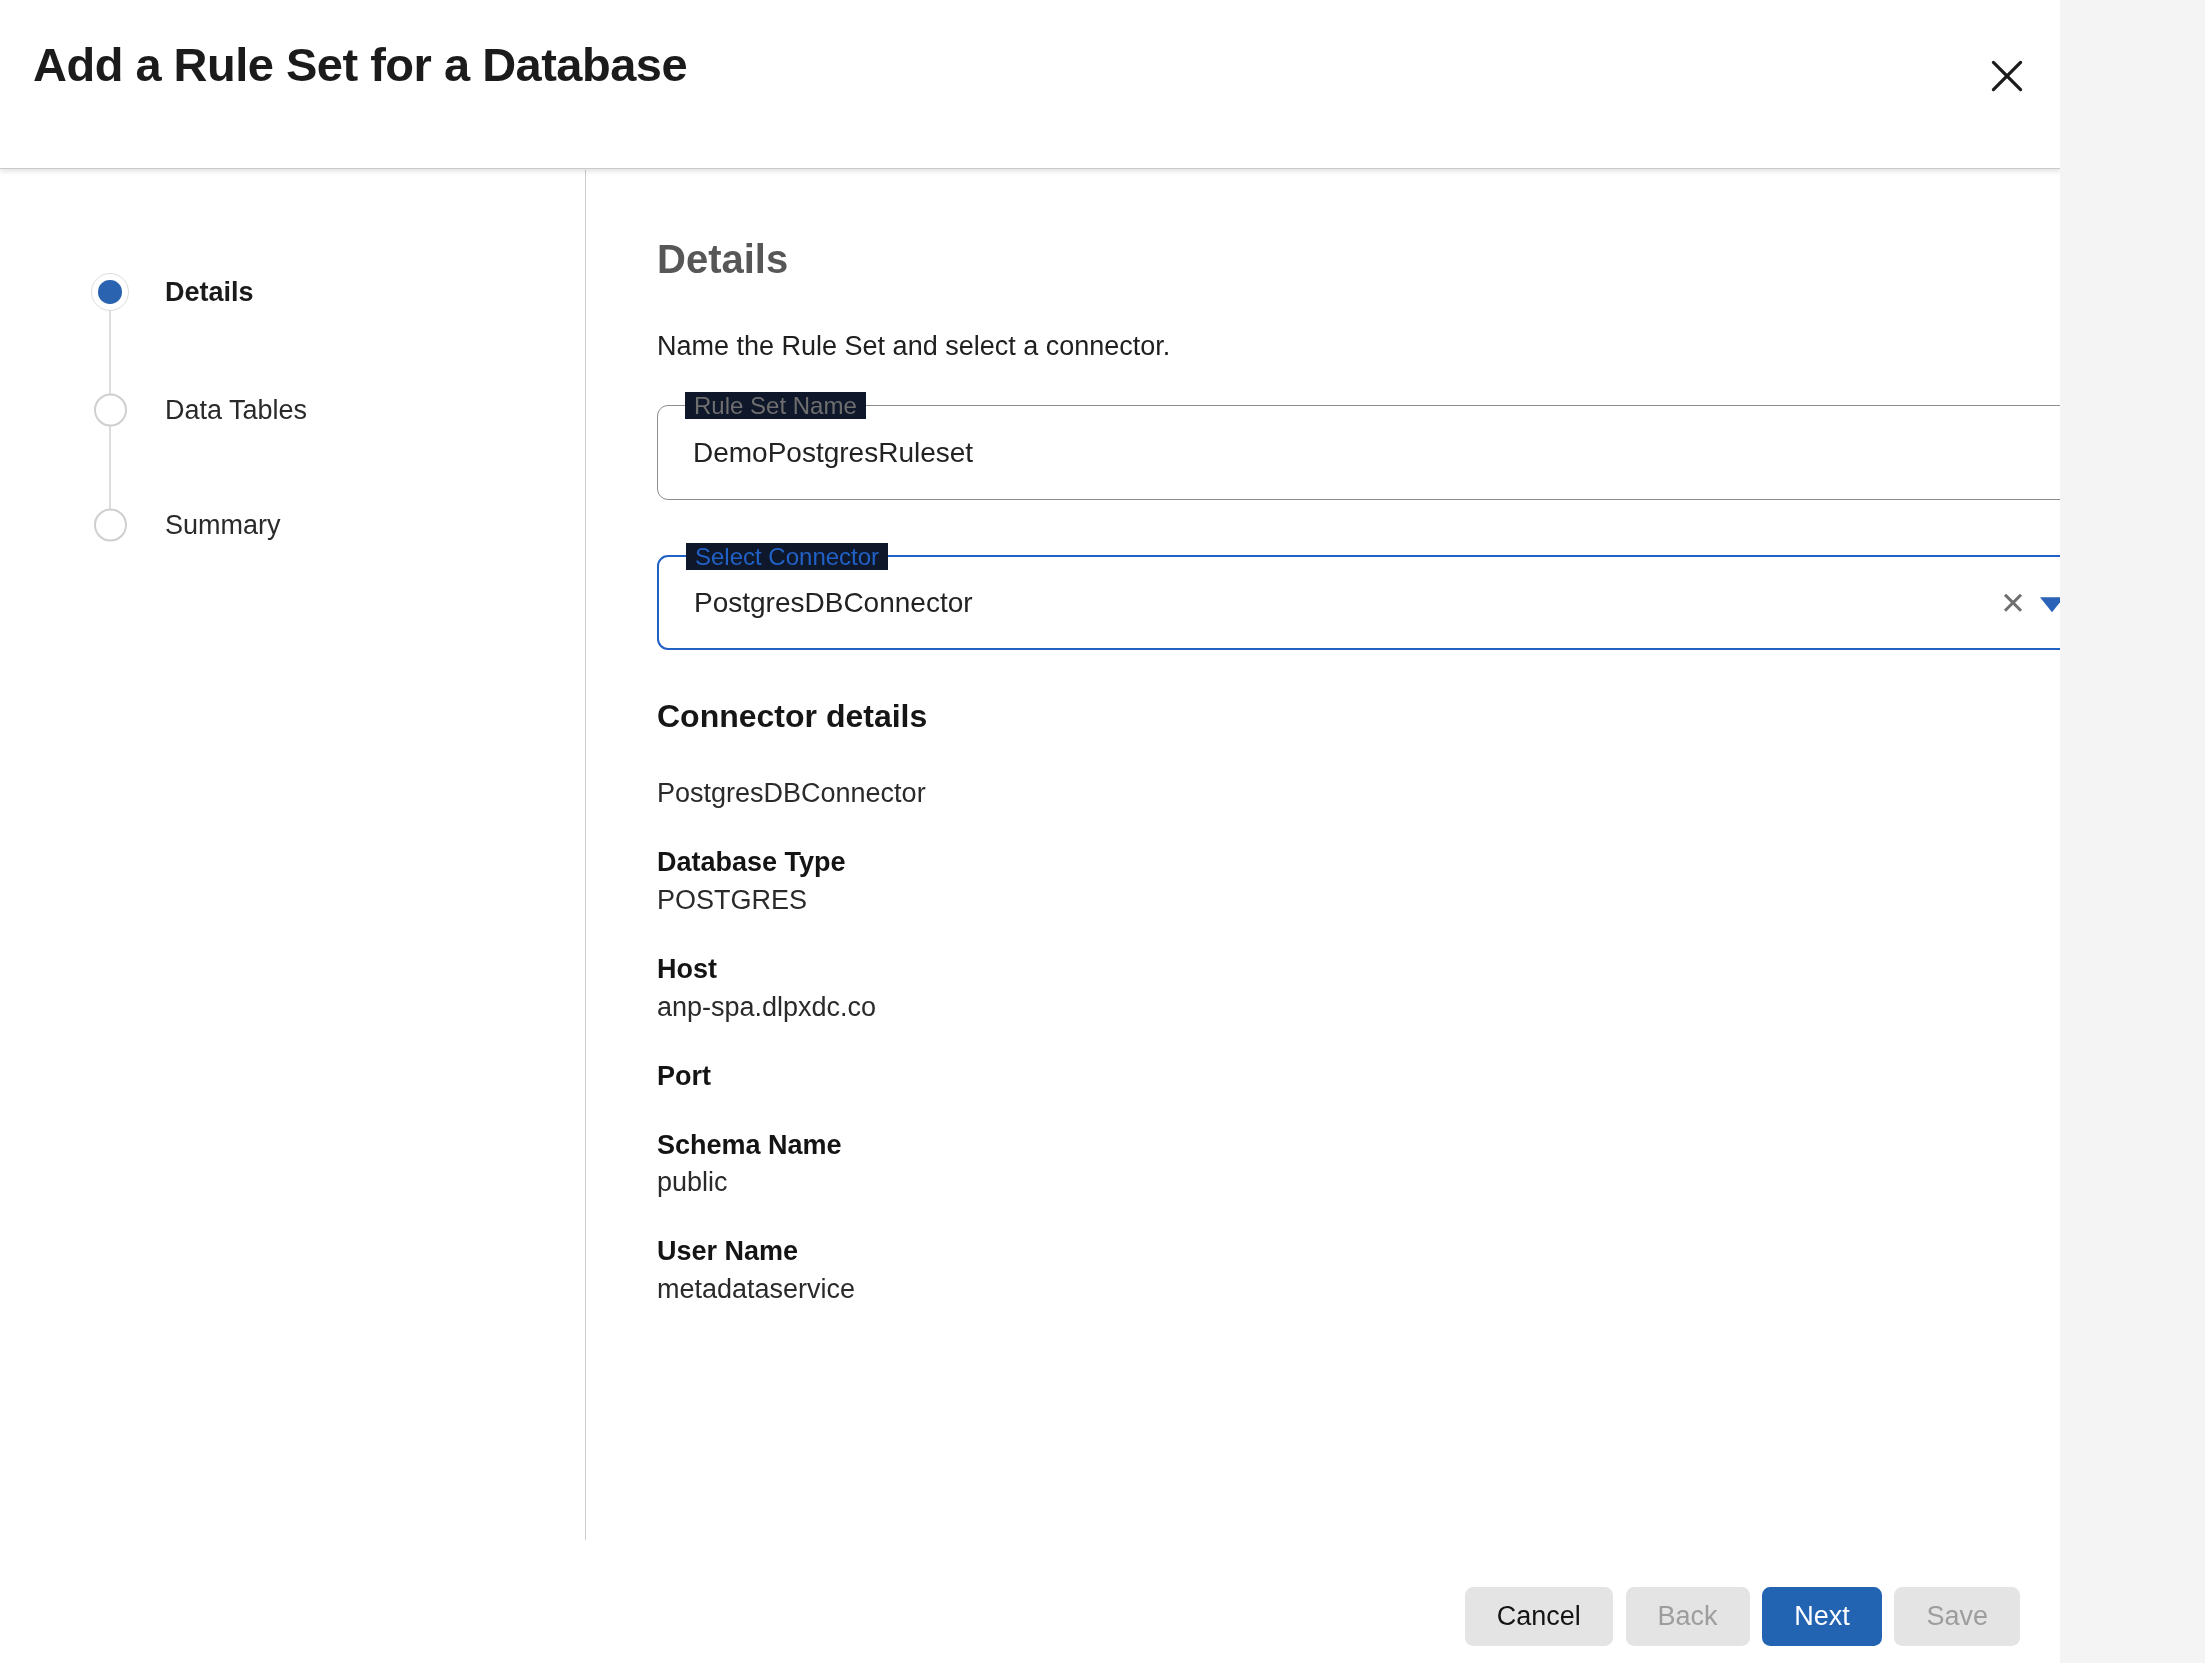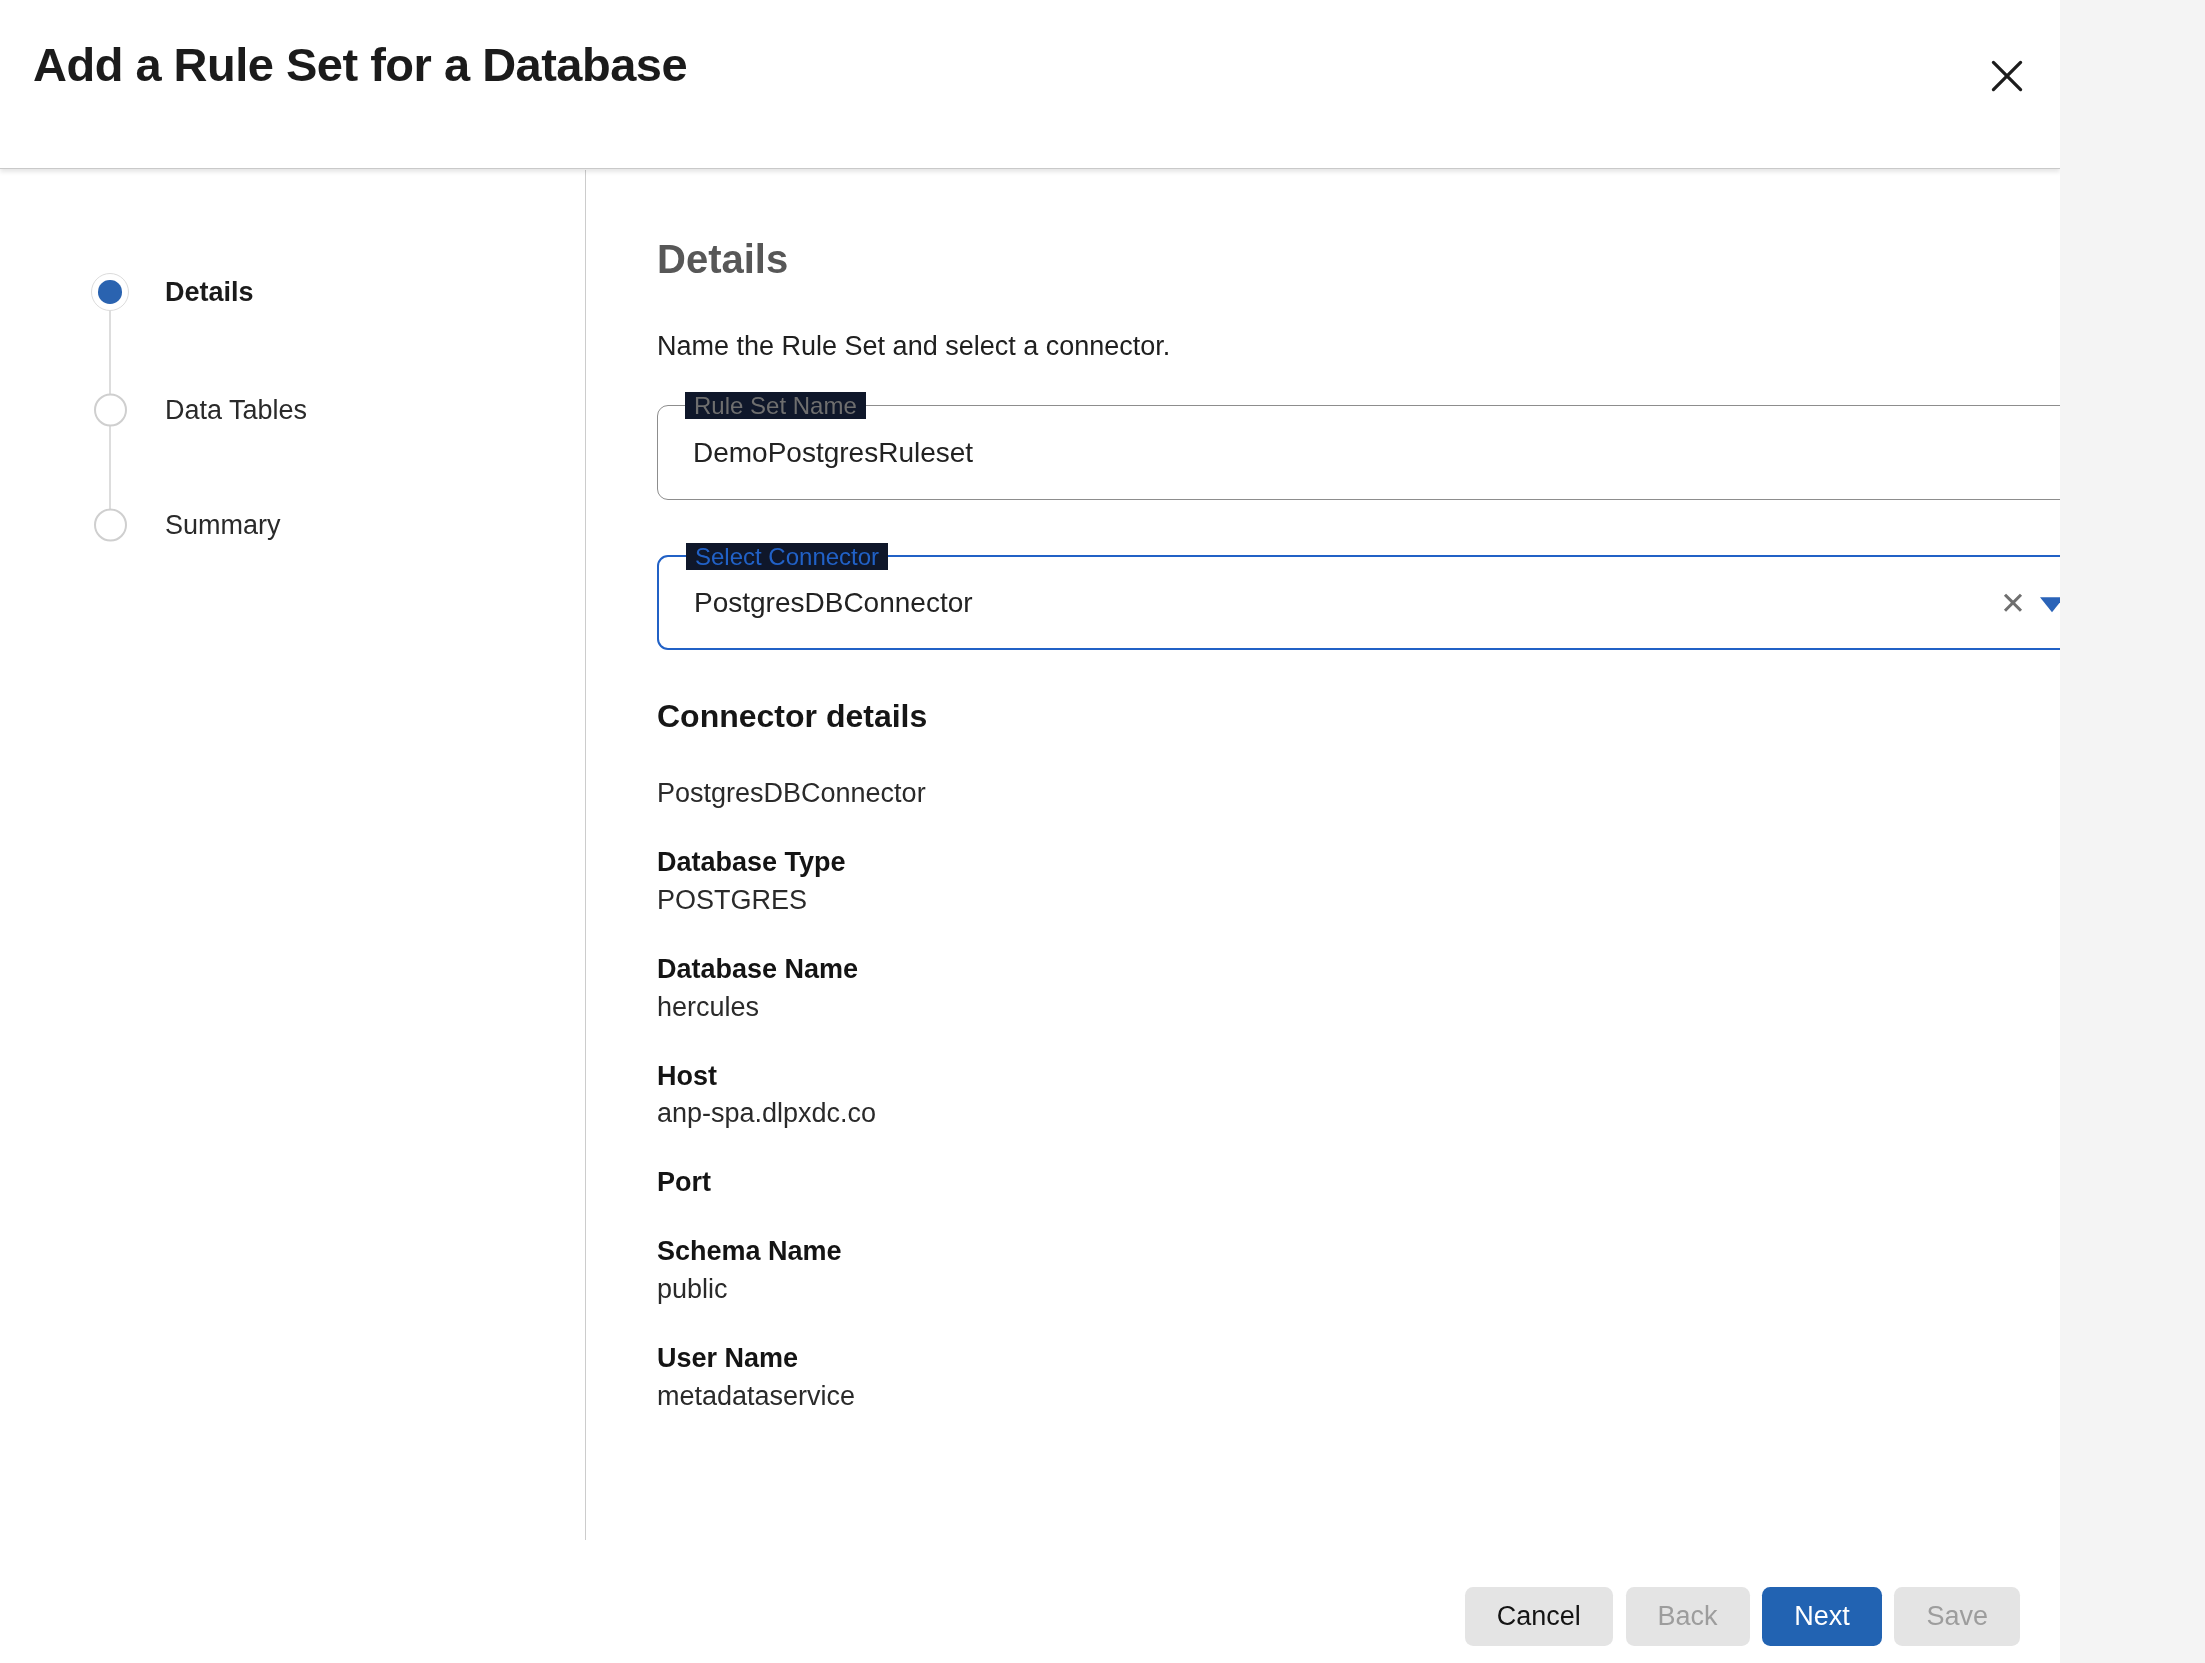--- a/index.html
+++ b/index.html
@@ -199,24 +199,20 @@
       <div class="cd-heading">Connector details</div>
 
       <div class="fgroup fgroup-first">
         <div class="gvalue">PostgresDBConnector</div>
       </div>
       <div class="fgroup">
         <div class="glabel">Database Type</div>
         <div class="gvalue">POSTGRES</div>
       </div>
       <div class="fgroup">
-        <div class="glabel">Database Name</div>
-        <div class="gvalue">hercules</div>
-      </div>
-      <div class="fgroup">
         <div class="glabel">Host</div>
         <div class="gvalue">anp-spa.dlpxdc.co</div>
       </div>
       <div class="fgroup">
         <div class="glabel">Port</div>
       </div>
       <div class="fgroup">
         <div class="glabel">Schema Name</div>
         <div class="gvalue">public</div>
       </div>

